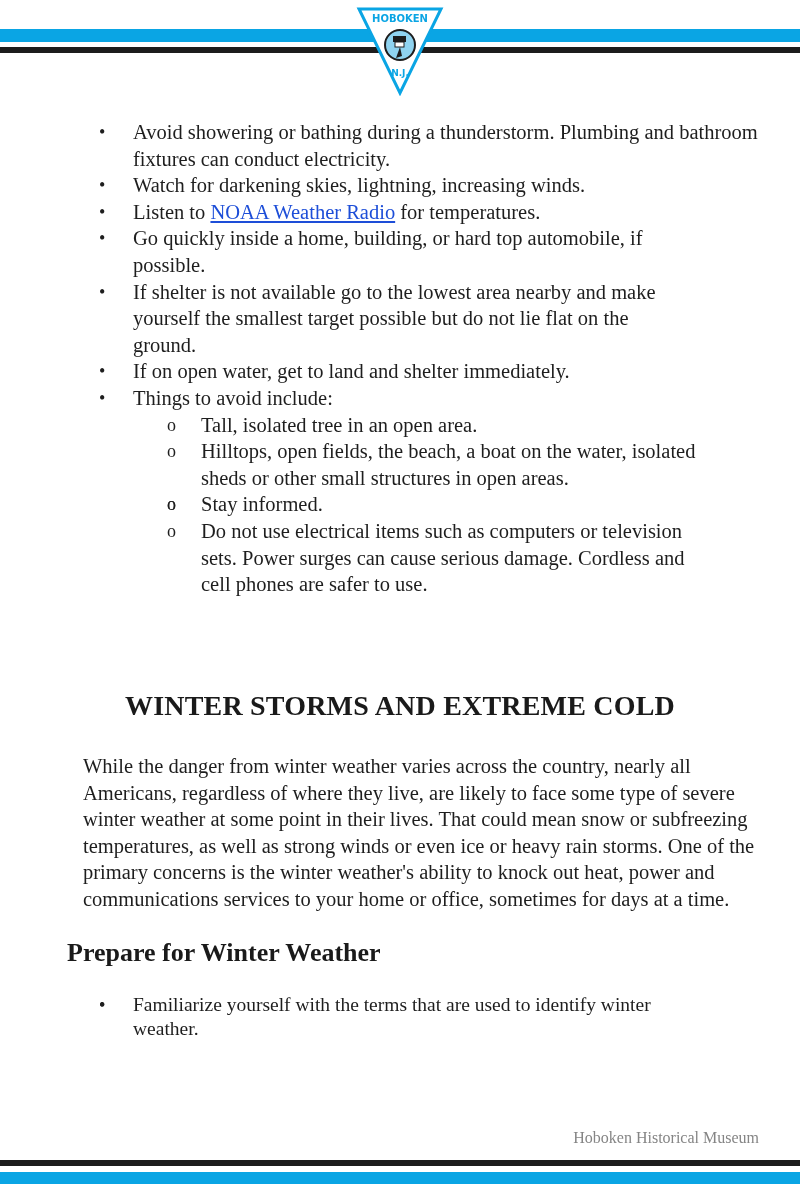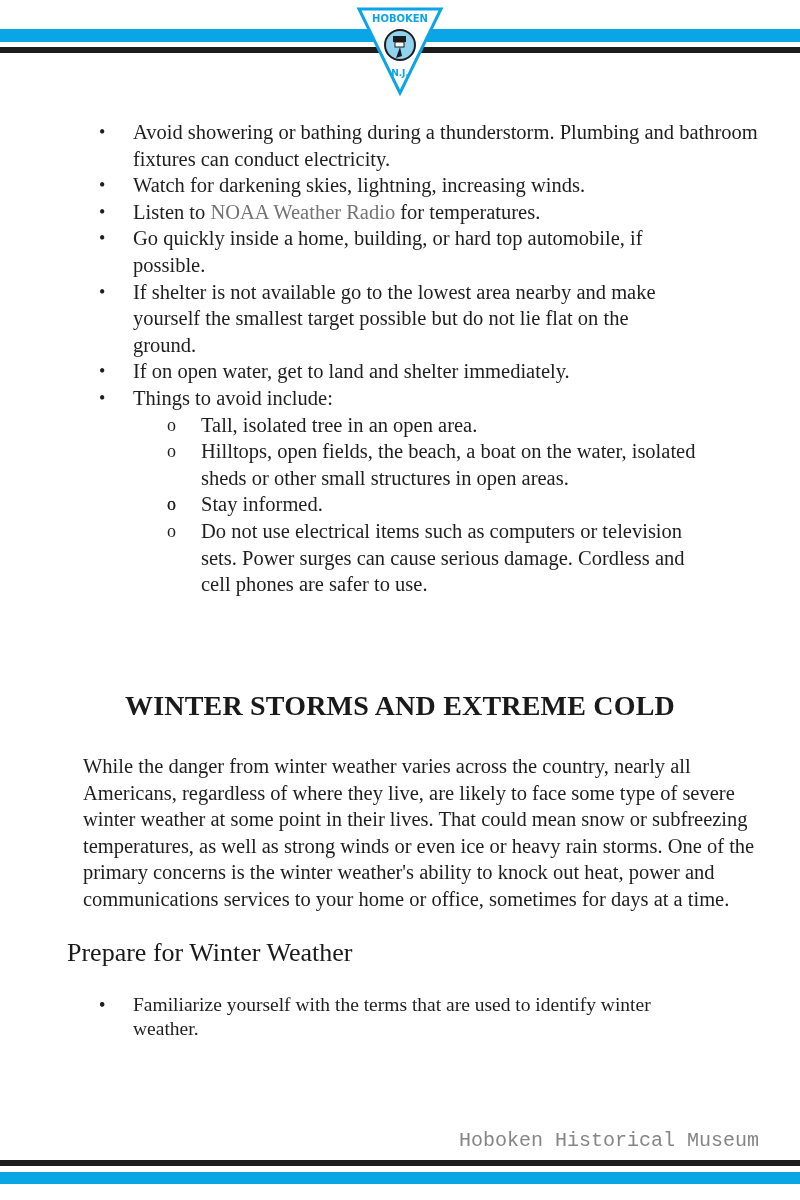--- a/index.html
+++ b/index.html
@@ -21,42 +21,42 @@
   #logo svg { width: 88px; height: 90px; display: block; }
 
   .content { position: absolute; left: 0; width: 800px; }
   ul.bullets { list-style: none; margin: 0; padding: 0; }
   ul.bullets > li { position: relative; padding-left: 133px; padding-right: 40px; font-size: 20.5px; line-height: 26.6px; }
   ul.bullets > li > .marker { position: absolute; left: 99px; top: 0; font-size: 18px; }
   ul.sub { list-style: none; margin: 0; padding: 0; }
   ul.sub > li { position: relative; padding-left: 201px; padding-right: 40px; font-size: 20.5px; line-height: 26.6px; }
   ul.sub > li > .marker { position: absolute; left: 167px; top: 0; font-size: 18px; }
   .lbl { display: block; }
-  a.link { color: #737373; }
+  a.link { color: #1d4ed8; text-decoration: underline; }
 
   #section-a { top: 119px; }
   #winter-title {
     position: absolute; top: 690px; left: 0; width: 800px; text-align: center;
     font-size: 28px; font-weight: bold; letter-spacing: 0.2px; color: #1a1a1a;
   }
   #winter-body {
     position: absolute; top: 737px; left: 67px; width: 680px;
     font-size: 20.5px; line-height: 26.6px; margin: 16px;
   }
   #prepare-title {
     position: absolute; top: 938px; left: 67px;
-    font-size: 26px; font-weight: normal; color: #1a1a1a;
+    font-size: 26px; font-weight: bold; color: #1a1a1a;
   }
   #section-b { top: 983px; }
   #section-b ul.bullets > li { line-height: 24px; font-size: 19.5px; }
   #section-b ul.bullets > li + li { margin-top: 10px; }
 
   #footer-museum {
     position: absolute; top: 1129px; right: 41px;
-    font-family: Liberation Mono, monospace; font-size: 20px; color: #858585;
+    font-family: Liberation Serif, serif; font-size: 16px; color: #858585;
   }
 </style>
 </head>
 <body>
 
 <div class="stripe stripe-blue" id="top-blue"></div>
 <div class="stripe stripe-black" id="top-black"></div>
 
 <div id="logo">
   <svg viewBox="0 0 88 90">

